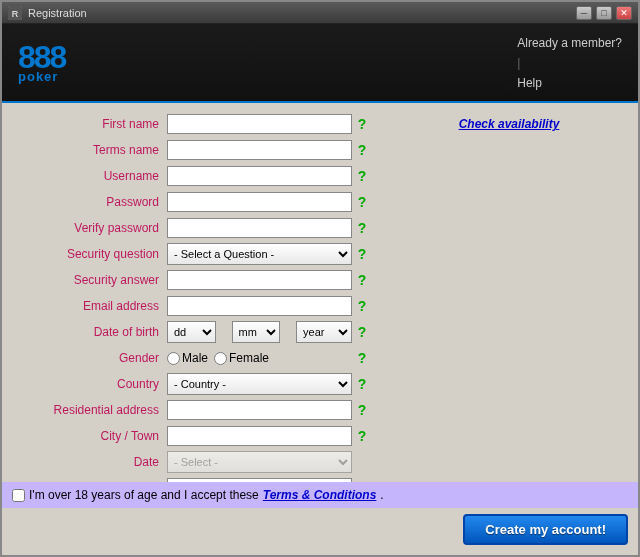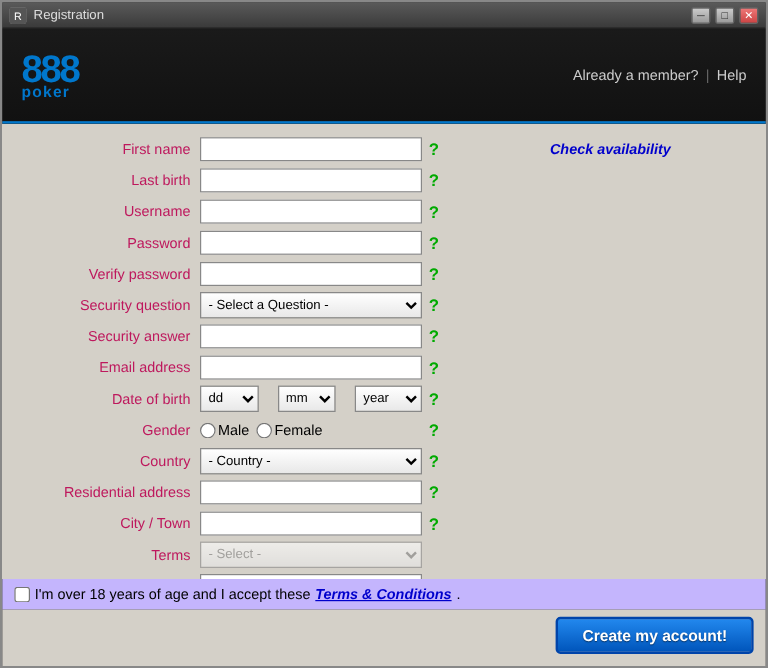--- a/index.html
+++ b/index.html
@@ -94,20 +94,21 @@
       display: flex;
       flex-direction: column;
     }
     .header-right {
       margin-left: auto;
       color: #ccc;
       font-size: 12px;
       display: flex;
       align-items: flex-start;
       gap: 6px;
+      flex-direction: column;
     }
     .header-divider {
       color: #666;
     }
     .header-link {
       color: #ccc;
       cursor: pointer;
     }
 
     
@@ -204,20 +205,21 @@
     }
 
     .check-availability {
       text-align: center;
       margin-left: 20px;
     }
     .check-availability a {
       color: #0000cc;
       font-weight: bold;
       font-style: italic;
+      text-decoration: underline;
       font-size: 12px;
       cursor: pointer;
     }
 
     
     .terms-row {
       display: flex;
       align-items: center;
       padding: 6px 10px;
       font-size: 12px;
@@ -296,21 +298,21 @@
       </div>
       <div class="form-help">?</div>
       <div class="form-extra">
         <div class="check-availability">
           <a>Check availability</a>
         </div>
       </div>
     </div>
 
     <div class="form-row">
-      <div class="form-label">Last birth</div>
+      <div class="form-label">Terms name</div>
       <div class="form-control">
         <input type="text" style="">
       </div>
       <div class="form-help">?</div>
     </div>
 
     <div class="form-row">
       <div class="form-label">Username</div>
       <div class="form-control">
         <input type="text" style="">
@@ -437,21 +439,21 @@
 
     <div class="form-row">
       <div class="form-label">City / Town</div>
       <div class="form-control">
         <input type="text" style="">
       </div>
       <div class="form-help">?</div>
     </div>
 
     <div class="form-row">
-      <div class="form-label">Terms</div>
+      <div class="form-label">Date</div>
       <div class="form-control">
         <select class="select-state disabled-select" disabled="">
           <option>- Select -</option>
         </select>
       </div>
       <div class="form-help" style="visibility:hidden">?</div>
     </div>
 
     <div class="form-row">
       <div class="form-label">Postal code</div>

